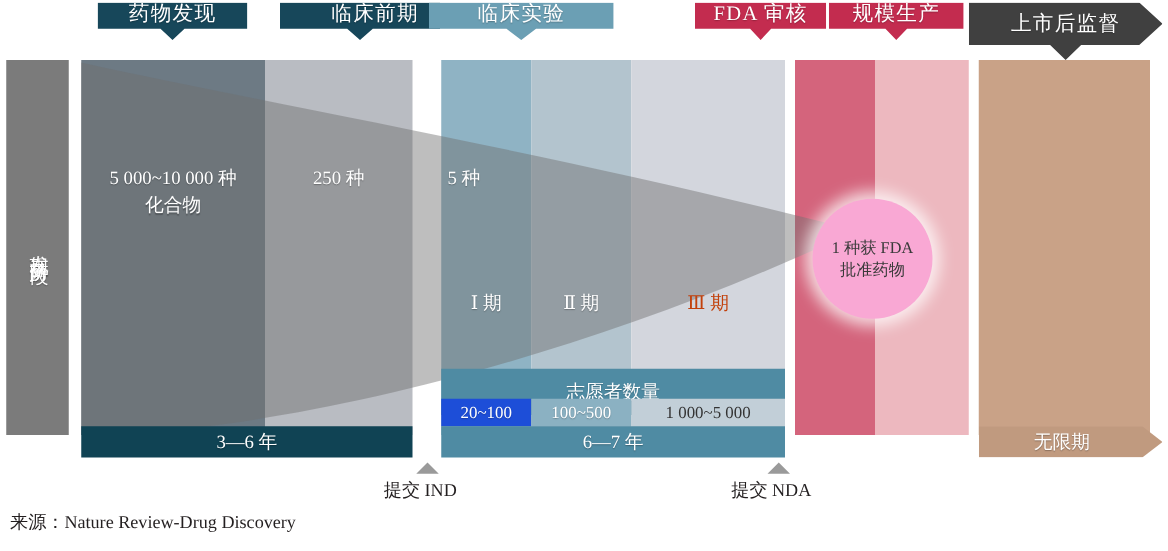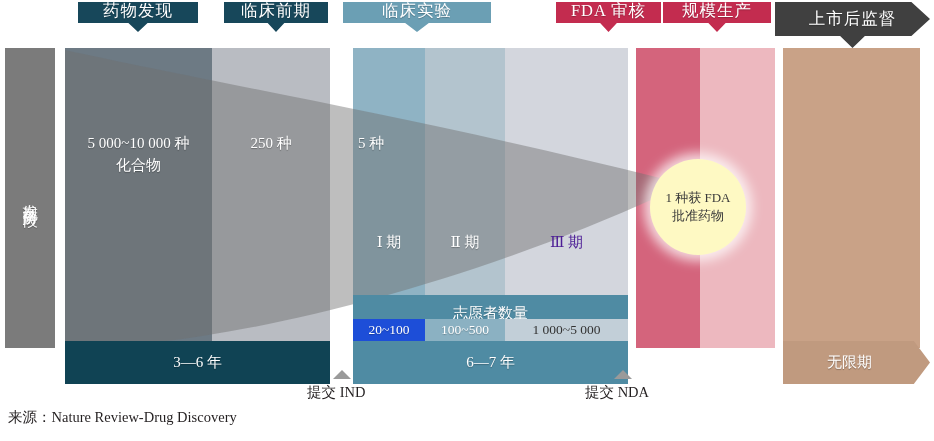--- a/index.html
+++ b/index.html
@@ -46,21 +46,21 @@
     color:#ffffff;font-size:15px;line-height:1.5;
     writing-mode:vertical-rl;text-orientation:upright;
     letter-spacing:2px;text-shadow:0 1px 1px rgba(0,0,0,.3);
   }
 
   
   .funnel{position:absolute;left:0;top:0;width:934px;height:441px;pointer-events:none;}
 
   
   .callout{
-    position:absolute;border-radius:50%;background:#fef9c3;
+    position:absolute;border-radius:50%;background:#f9a8d4;
     display:flex;align-items:center;justify-content:center;
     box-shadow:0 0 12px 6px rgba(255,255,255,.75);
   }
   .callout .ctext{
     color:#3a3a3a;font-size:13px;line-height:1.35;text-align:center;
   }
 
   
   .vol-title{
     position:absolute;color:#ffffff;font-size:15px;
@@ -68,21 +68,21 @@
     text-shadow:0 1px 1px rgba(0,0,0,.25);
   }
   .vol-cell{
     position:absolute;color:#ffffff;font-size:13.5px;
     display:flex;align-items:center;justify-content:center;
     text-shadow:0 1px 1px rgba(0,0,0,.25);
   }
 
   
   .dur{
-    position:absolute;height:43px;color:#ffffff;font-size:15px;
+    position:absolute;height:25px;color:#ffffff;font-size:15px;
     display:flex;align-items:center;justify-content:center;
     text-shadow:0 1px 1px rgba(0,0,0,.3);
   }
   .dur.arrow{
     clip-path:polygon(0 0,89% 0,100% 50%,89% 100%,0 100%);
   }
 
   
   .tri{
     position:absolute;width:0;height:0;
@@ -121,21 +121,21 @@
     <path d="M 65,50 L 65,348
              C 200,348 430,300 660,196
              L 660,178
              C 430,120 200,80 65,50 Z" fill="#6e6e6e" opacity="0.45"></path>
   </svg>
 
   <div class="banner notch" style="left:78px;top:2px;width:120px;background:#17475a;">
     <span>药物发现</span>
   </div>
 
-  <div class="banner notch" style="left:224px;top:2px;width:104px;background:#17475a;">
+  <div class="banner notch" style="left:224px;top:2px;width:104px;background:#17475a;padding-left:24px;">
     <span>临床前期</span>
   </div>
 
   <div class="banner notch" style="left:343px;top:2px;width:148px;background:#6b9fb4;">
     <span>临床实验</span>
   </div>
 
   <div class="banner notch" style="left:556px;top:2px;width:105px;background:#c32c4f;">
     <span>FDA 审核</span>
   </div>
@@ -161,21 +161,21 @@
     <div>5 种</div>
   </div>
 
   <div class="panel" style="left:353px;top:233px;width:72px;">
     <div class="phase-label">Ⅰ 期</div>
   </div>
   <div class="panel" style="left:425px;top:233px;width:80px;">
     <div class="phase-label">Ⅱ 期</div>
   </div>
   <div class="panel" style="left:505px;top:233px;width:123px;">
-    <div class="phase-label" style="color:#4c1d95;text-shadow:none;">Ⅲ 期</div>
+    <div class="phase-label" style="color:#c2410c;text-shadow:none;">Ⅲ 期</div>
   </div>
 
   <div class="vol-title" style="left:353px;top:295px;width:275px;height:37px;background:#4f8ba3;">
     <span>志愿者数量</span>
   </div>
 
   <div class="vol-cell" style="left:353px;top:319px;width:72px;height:22px;background:#1d4ed8;">
     <span>20~100</span>
   </div>
   <div class="vol-cell" style="left:425px;top:319px;width:80px;height:22px;background:#8bb1c2;">

